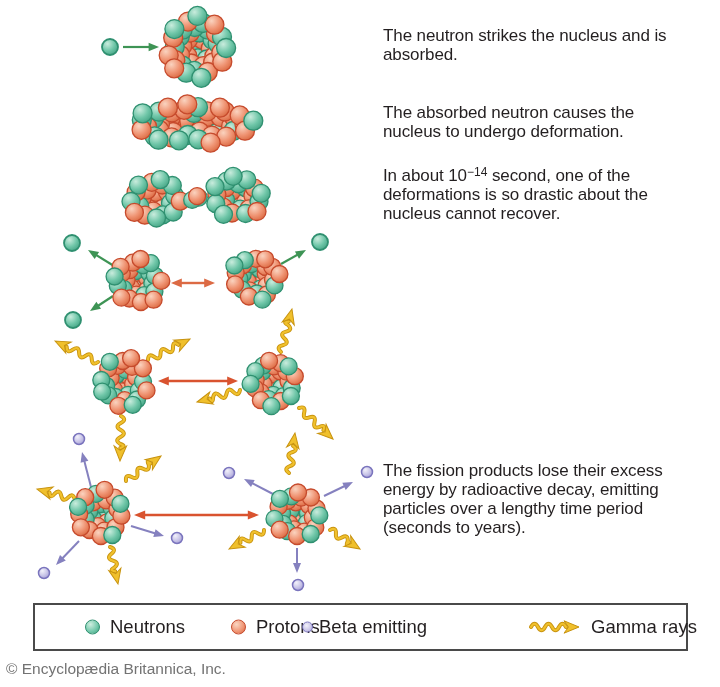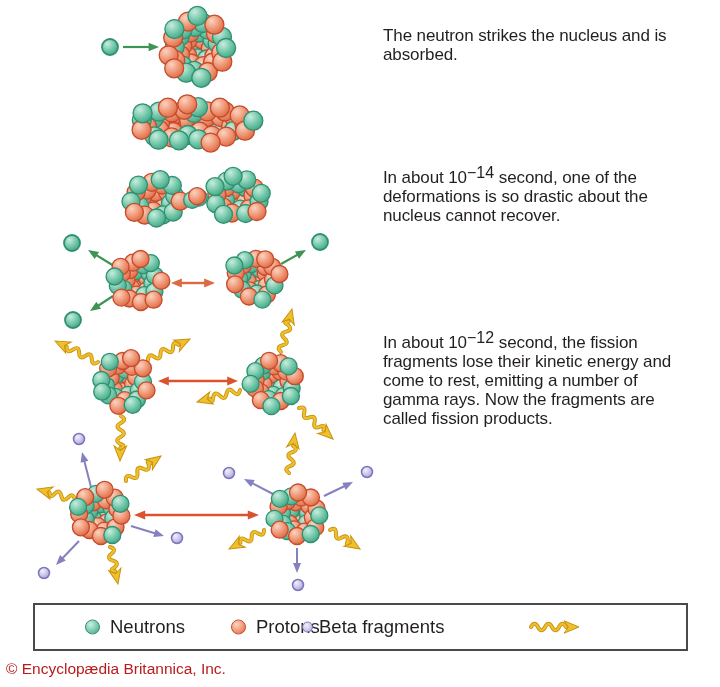--- a/index.html
+++ b/index.html
@@ -6,21 +6,21 @@
   .canvas{
     position:relative;width:720px;height:687px;background:var(--background,#fff);
     font-family:"Liberation Sans",sans-serif;overflow:hidden;
   }
   #diagram{position:absolute;left:0;top:0;}
   .step{
     position:absolute;left:383px;width:302px;
     font-size:17px;line-height:19px;color:var(--text,#231f20);
     letter-spacing:-0.1px;
   }
-  .sup{font-size:16px;vertical-align:5px;letter-spacing:0;}
+  .sup{font-size:12px;vertical-align:5px;letter-spacing:0;}
   .legend{
     position:absolute;left:33px;top:603px;width:651px;height:44px;
     border:2px solid var(--legend-border,#4a4a4a);background:#fff;box-sizing:content-box;
   }
   .item-label{
     position:absolute;top:50%;transform:translateY(-50%);
     font-size:18.5px;color:var(--text,#231f20);white-space:nowrap;
   }
   .swatch{position:absolute;top:50%;transform:translateY(-50%);border-radius:50%;}
   .swatch.n{
@@ -30,21 +30,21 @@
   .swatch.p{
     width:13px;height:13px;border:1.5px solid var(--proton-edge);
     background:radial-gradient(circle at 35% 30%, #fad6c2, var(--proton-fill) 60%, #d25b34);
   }
   .swatch.b{
     width:9px;height:9px;border:1.5px solid var(--beta-edge);
     background:radial-gradient(circle at 40% 35%, #f2f1fa, var(--beta-fill) 60%, #a79fd6);
   }
   .gamma-icon{position:absolute;top:50%;transform:translateY(-50%);}
   .copyright{
-    position:absolute;left:6px;top:660px;font-size:15.5px;color:#b91c1c;white-space:nowrap;
+    position:absolute;left:6px;top:660px;font-size:15.5px;color:#737373;white-space:nowrap;
   }
 </style>
 </head>
 <body>
 
 <div class="canvas">
 
   <svg id="diagram" width="720" height="600" viewBox="0 0 720 600">
       <defs>
         <radialGradient id="gN" cx="35%" cy="30%" r="80%">
@@ -550,33 +550,35 @@
       </g>
       <g>
         <circle cx="367" cy="472" r="5.5" fill="url(#gB)" stroke="#7a74bd" stroke-width="1.5"></circle>
       </g>
       <g>
         <circle cx="298" cy="585" r="5.5" fill="url(#gB)" stroke="#7a74bd" stroke-width="1.5"></circle>
       </g>
     </svg>
 
   <div class="step" style="top:26px">The neutron strikes the nucleus and is absorbed.</div>
+  <div class="step" style="top:103px">The absorbed neutron causes the nucleus to undergo deformation.</div>
   <div class="step" style="top:163px"><span>In about 10</span><span class="sup">−14</span><span> second, one of the deformations is so drastic about the nucleus cannot recover.</span></div>
-  <div class="step" style="top:328px"><span>In about 10</span><span class="sup">−12</span><span> second, the fission fragments lose their kinetic energy and come to rest, emitting a number of gamma rays. Now the fragments are called fission products.</span></div>
+  <div class="step" style="top:461px">The fission products lose their excess energy by radioactive decay, emitting particles over a lengthy time period (seconds to years).</div>
 
   <div class="legend">
     <span class="swatch n" style="left:50px"></span>
     <span class="item-label" style="left:75px">Neutrons</span>
     <span class="swatch p" style="left:196px"></span>
     <span class="item-label" style="left:221px">Protons</span>
     <span class="swatch b" style="left:267px"></span>
-    <span class="item-label" style="left:284px">Beta fragments</span>
+    <span class="item-label" style="left:284px">Beta emitting</span>
     <svg id="legend-gamma" class="gamma-icon" style="left:493px" width="54" height="22" viewBox="0 0 54 22">
         <g transform="translate(3,11) rotate(0.0)">
           <path d="M0,0 Q3.5,-6.5 7.0,0 Q10.5,6.5 14.0,0 Q17.5,-6.5 21.0,0 Q24.5,6.5 28.0,0 Q31.5,-6.5 35.0,0" fill="none" stroke="#c8930f" stroke-width="4" stroke-linecap="round"></path>
           <path d="M0,0 Q3.5,-6.5 7.0,0 Q10.5,6.5 14.0,0 Q17.5,-6.5 21.0,0 Q24.5,6.5 28.0,0 Q31.5,-6.5 35.0,0" fill="none" stroke="#f0c02c" stroke-width="2.2" stroke-linecap="round"></path>
           <polygon points="48,0 33,-6.2 37.5,0 33,6.2" fill="#f0c02c" stroke="#c8930f" stroke-width="1"></polygon>
         </g>
       </svg>
+    <span class="item-label" style="left:556px">Gamma rays</span>
   </div>
 
   <div class="copyright">© Encyclopædia Britannica, Inc.</div>
 </div>
 
 </body></html>

